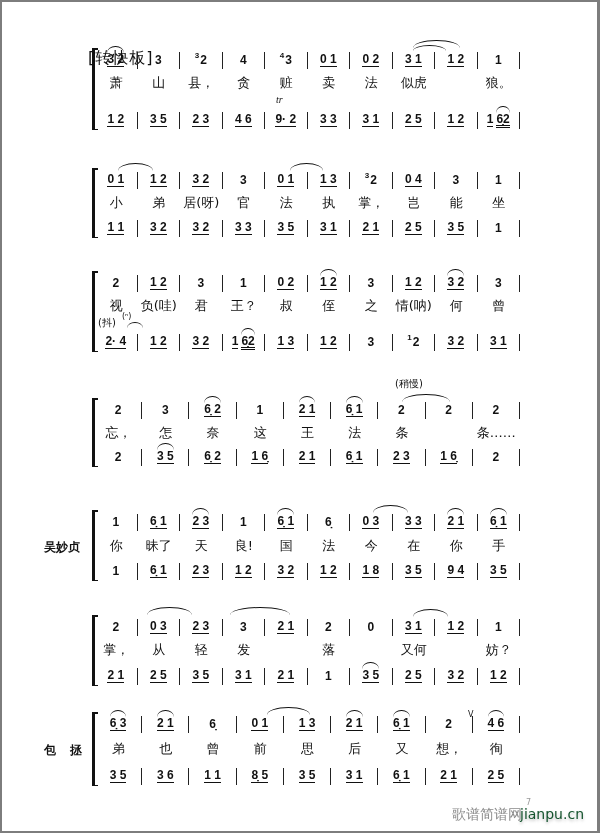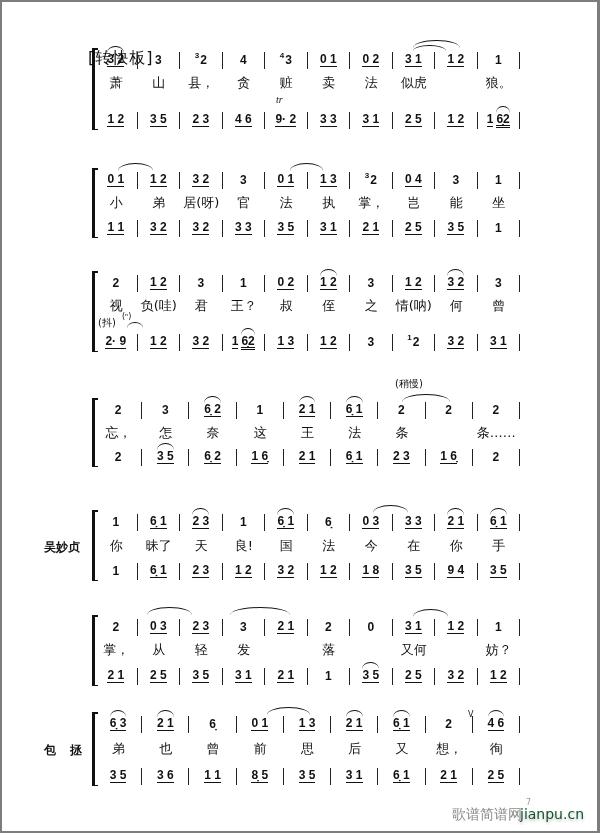--- a/index.html
+++ b/index.html
@@ -314,21 +314,21 @@
       </div>
     <div class="m">
         <span>曾</span>
       </div>
   </div>
   <div class="mark small" style="left:6px;top:45px">(抖)</div>
   <div class="mark tiny" style="left:30px;top:41px">(ⁿ)</div>
   <div class="tie" style="left:35px;top:51px;width:16px;height:5px"></div>
   <div class="ln" style="top:62.5px">
     <div class="m">
-        <span class="n u">2· 9</span>
+        <span class="n u">2· 4</span>
       </div>
     <div class="m">
         <span class="n u">1 2</span>
       </div>
     <div class="m">
         <span class="n u">3 2</span>
       </div>
     <div class="m">
         <span class="n u">1</span>
         <span class="n u2 arc">6̣2</span>

